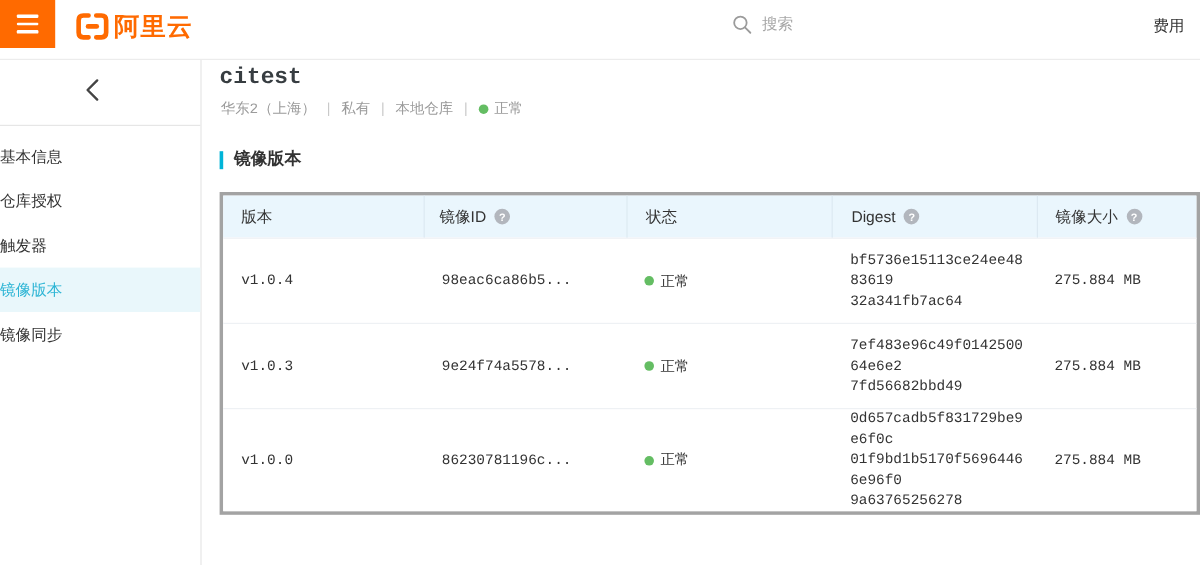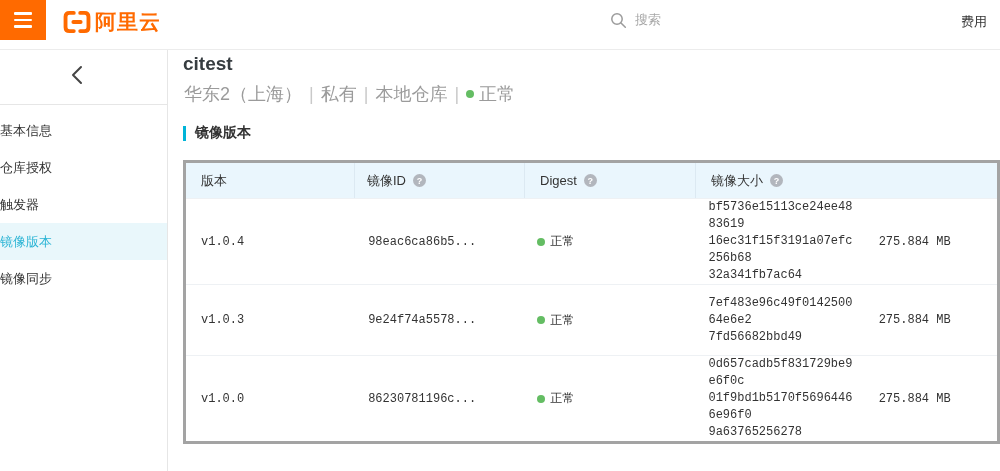--- a/index.html
+++ b/index.html
@@ -32,24 +32,24 @@
              background:#fff; border-right:1px solid #e6e6e6; }
   .back-area { height:64px; border-bottom:1px solid #e6e6e6; position:relative; }
   .back-btn { position:absolute; left:70px; top:24px; width:18px; height:22px;
               cursor:pointer; }
   .menu { padding-top:7px; }
   .menu-item { height:37px; line-height:37px; 
                font-size:13px; color:#333; cursor:pointer; }
   .menu-item.active { background:#e9f7fb; color:#2db5d5; }
 
   
-  .page-header { position:absolute; left:169px; top:41px; width:831px; height:64px; }
+  .page-header { position:absolute; left:169px; top:41px; width:831px; height:64px;font-family:Liberation Mono, monospace; }
   .page-title { position:absolute; left:14px; top:12px; font-size:19px;
                 font-weight:bold; color:#373d41; }
-  .page-sub { position:absolute; left:15px; top:41px; font-size:18px;
+  .page-sub { position:absolute; left:15px; top:41px; font-size:12px;
               color:#9b9b9b; display:flex; align-items:center; }
   .page-sub .sep { margin:0 7px; color:#c9c9c9; }
   .dot { display:inline-block; width:8px; height:8px; border-radius:50%;
          background:#64bd63; margin-right:5px; }
 
   
   .content { position:absolute; left:169px; top:105px; width:831px; height:366px; }
   .section-title { position:absolute; left:14px; top:19px; display:flex;
                    align-items:center; }
   .accent-bar { width:3px; height:15px; background:#00b4d8; margin-right:9px; }
@@ -145,20 +145,23 @@
 
   <div class="table">
     <div class="thead">
       <div class="th c0">
         <span>版本</span>
       </div>
       <div class="th c1">
         <span>镜像ID</span>
         <span class="help">?</span>
       </div>
+      <div class="th c2">
+        <span>状态</span>
+      </div>
       <div class="th c3">
         <span>Digest</span>
         <span class="help">?</span>
       </div>
       <div class="th c4">
         <span>镜像大小</span>
         <span class="help">?</span>
       </div>
     </div>
 
@@ -166,21 +169,20 @@
       <div class="td c0">v1.0.4</div>
       <div class="td c1">98eac6ca86b5...</div>
       <div class="td c2">
         <span class="status">
           <span class="dot"></span>
           <span>正常</span>
         </span>
       </div>
       <div class="td c3 digest">
         <div>bf5736e15113ce24ee4883619</div>
-        <div>16ec31f15f3191a07efc256b68</div>
         <div>32a341fb7ac64</div>
       </div>
       <div class="td c4">275.884 MB</div>
     </div>
 
     <div class="tr">
       <div class="td c0">v1.0.3</div>
       <div class="td c1">9e24f74a5578...</div>
       <div class="td c2">
         <span class="status">

